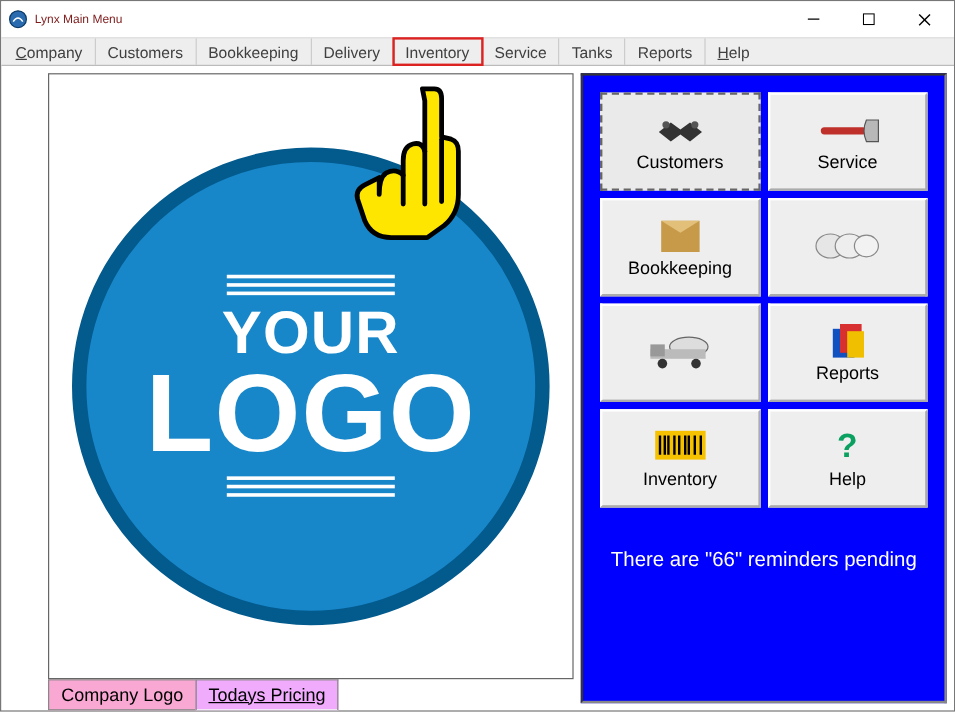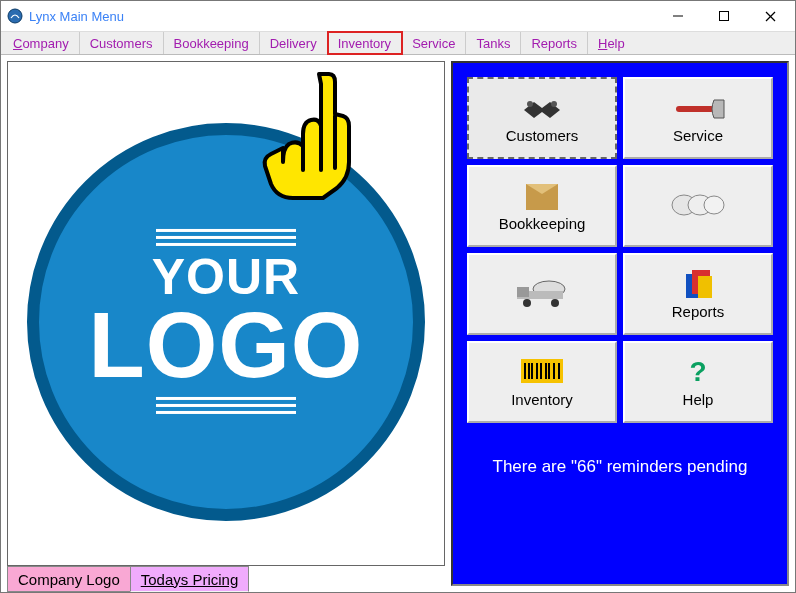--- a/index.html
+++ b/index.html
@@ -15,21 +15,21 @@
     height: 30px;
     background: #fff;
     display: flex;
     align-items: center;
     padding: 0 2px 0 6px;
   }
   .titlebar .app-icon {
     width: 16px; height: 16px; margin-right: 6px;
     display: inline-flex; align-items: center; justify-content: center;
   }
-  .titlebar .title { flex: 0 0 auto; color: #3b82f6; font-size: 13px; }
+  .titlebar .title { flex: 0 0 auto; color: #7f1d1d; font-size: 10px; }
   .titlebar .spacer { flex: 1; }
   .win-btns { display: flex; height: 30px; }
   .win-btn {
     width: 46px; height: 30px;
     display: flex; align-items: center; justify-content: center;
     font-family: "Segoe UI Symbol","Segoe UI",sans-serif;
     font-size: 14px;
   }
   .win-btn svg { display: block; }
 
@@ -41,40 +41,41 @@
     border-bottom: 1px solid #bbb;
     display: flex;
     align-items: stretch;
     padding-left: 2px;
   }
   .menu-item {
     padding: 0 10px;
     display: flex; align-items: center;
     border-right: 1px solid #ccc;
     font-size: 13px;
-    color: #a21caf;
+    color: #404040;
   }
   .menu-item:last-child { border-right: none; }
   .menu-item .ul { text-decoration: underline; }
   .menu-item.highlight {
     outline: 2px solid #d22;
     outline-offset: -1px;
     position: relative;
     z-index: 2;
   }
 
   
   .main {
     display: flex;
     height: calc(593px - 30px - 24px - 2px);
   }
   .left {
     width: 450px;
     display: flex; flex-direction: column;
     padding: 6px 6px 0 6px;
+    margin-left: 33px;
   }
   .logo-frame {
     flex: 1;
     border: 1px solid #666;
     background: #fff;
     position: relative;
     overflow: hidden;
   }
   .tabs {
     display: flex;

